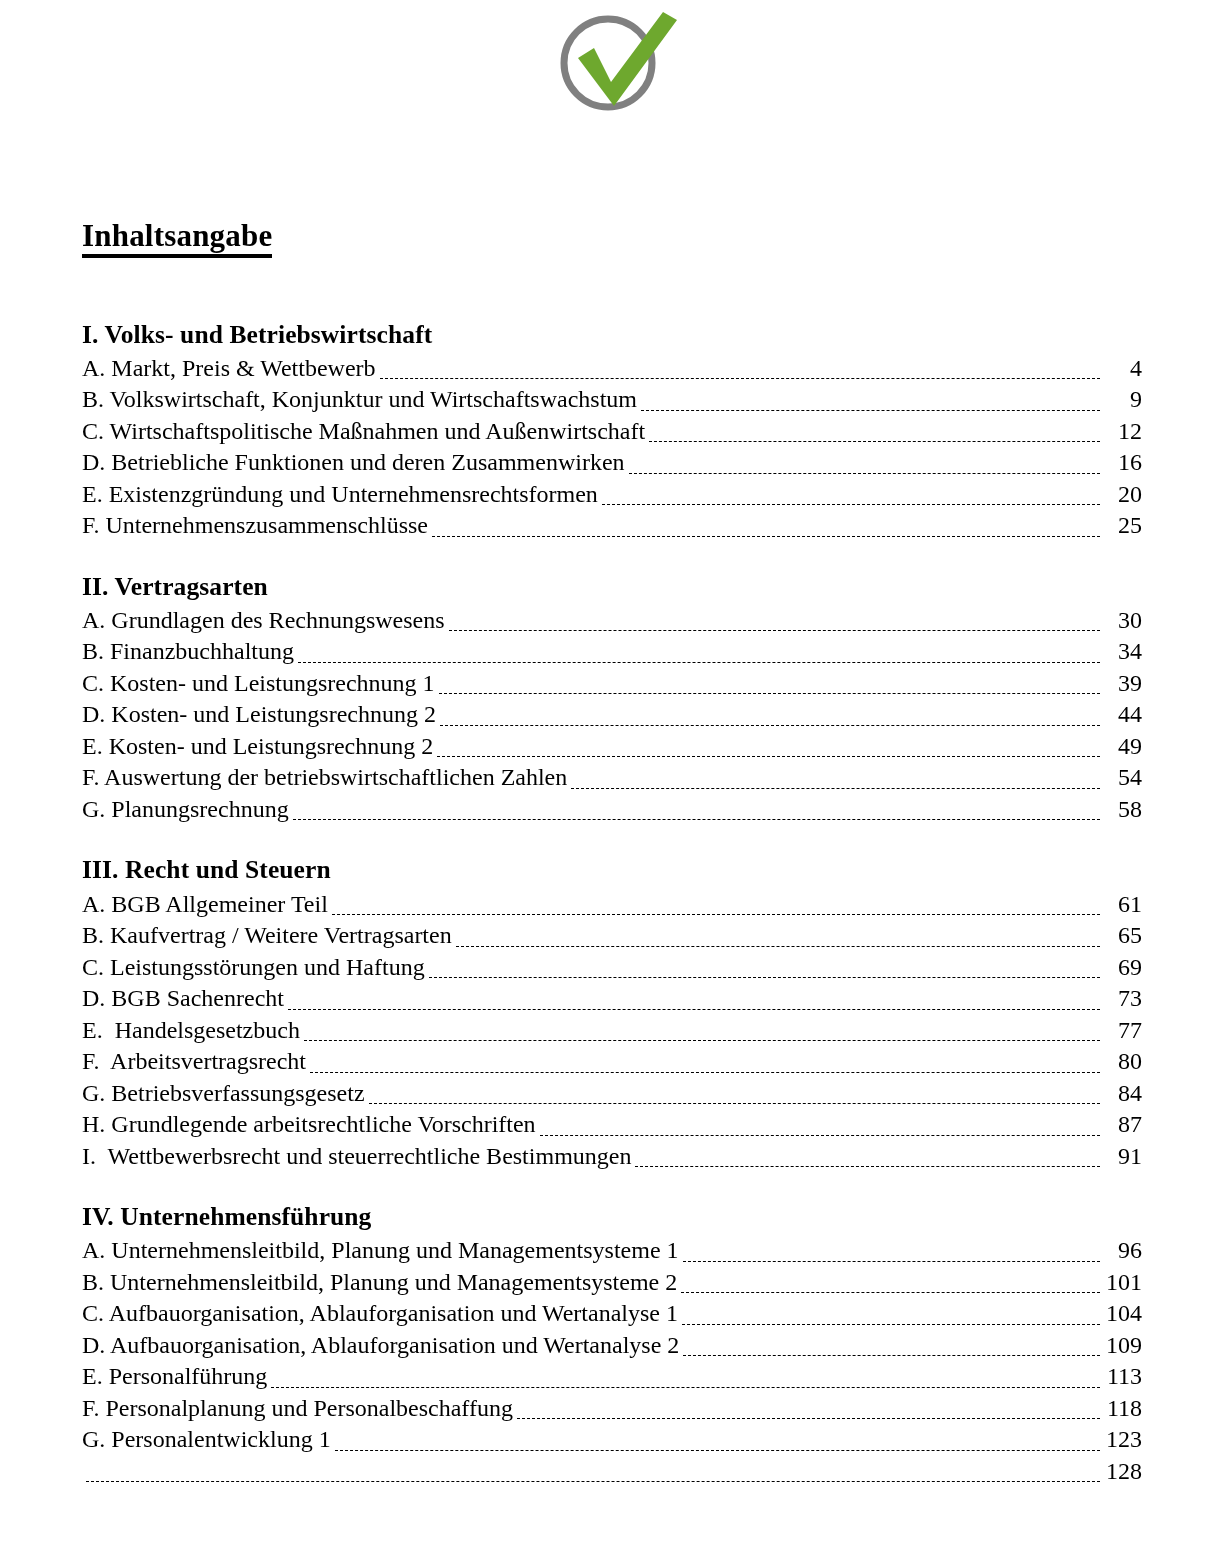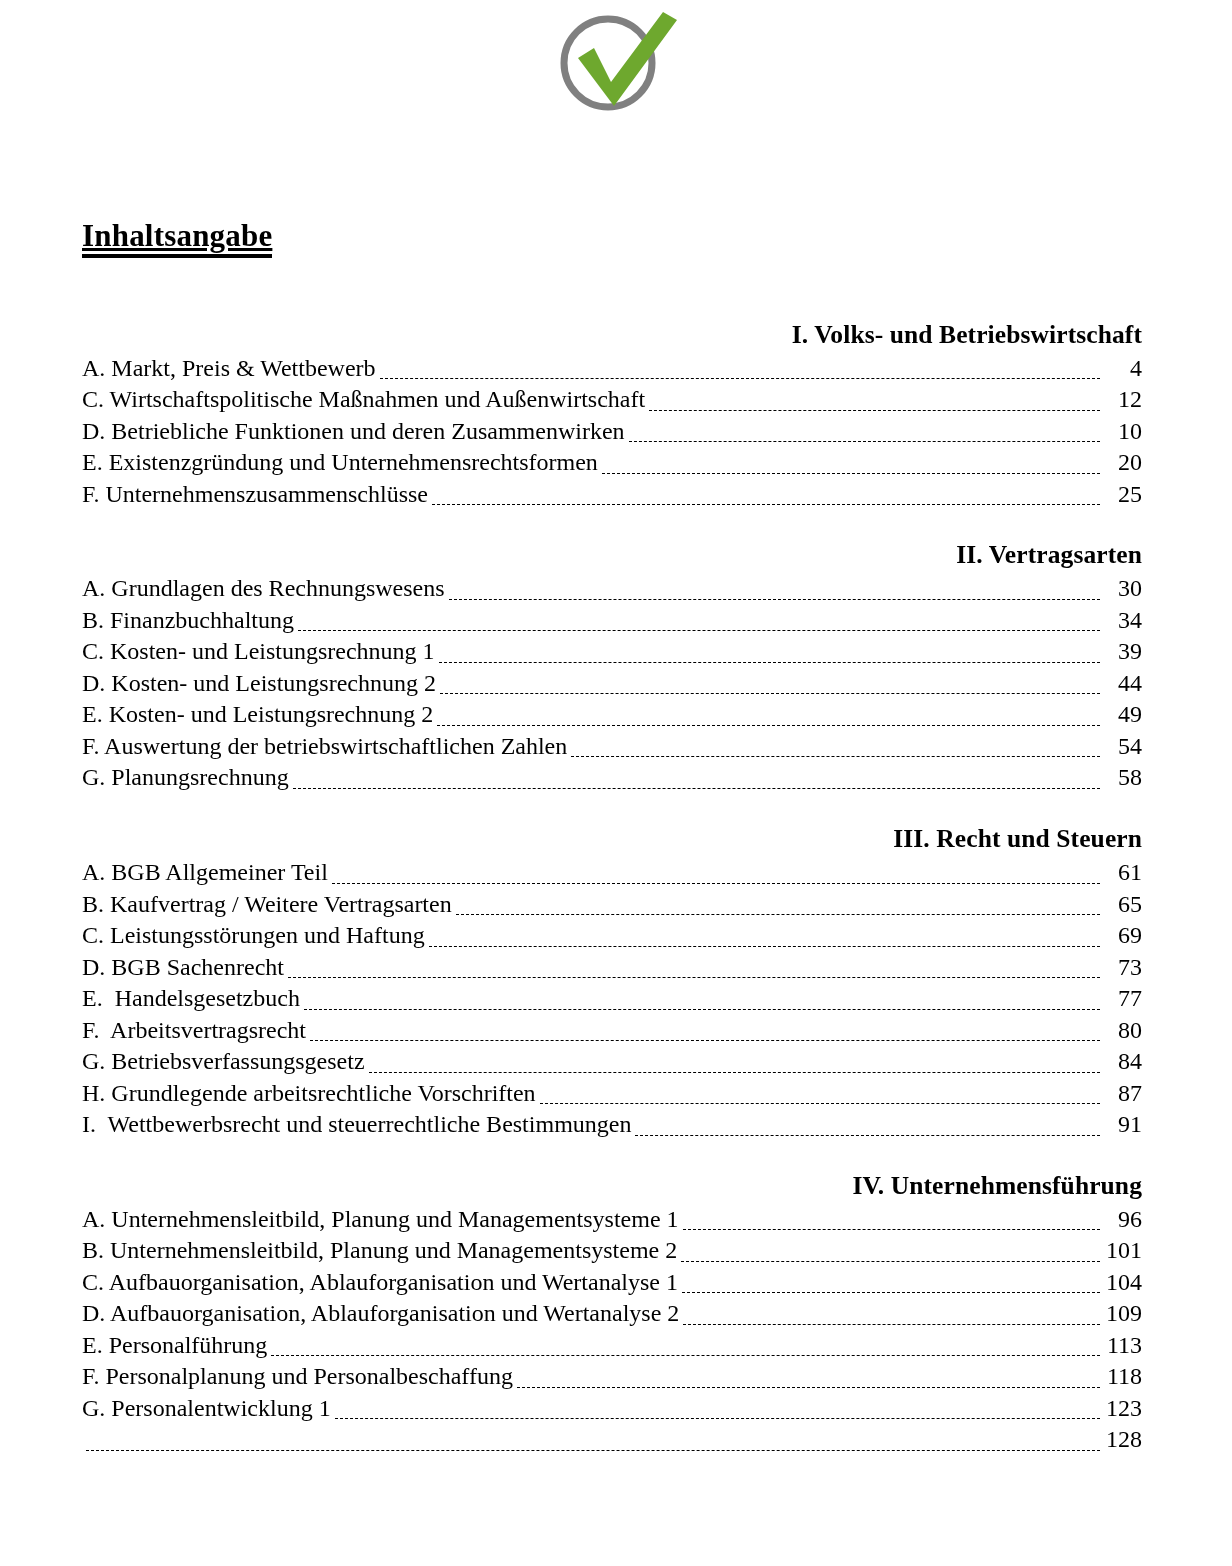--- a/index.html
+++ b/index.html
@@ -44,41 +44,39 @@
 
   .doc-title {
     font-size: 31px;
     font-weight: bold;
     letter-spacing: 0.2px;
     margin: 0;
     padding-top: 88px;
     display: inline-block;
     border-bottom: 4px solid #000;
     line-height: 1.15;
-    text-decoration: underline;
   }
 
   .toc {
     margin-top: 60px;
   }
 
   .section {
     margin-bottom: 28px;
   }
   .section:last-child {
     margin-bottom: 0;
   }
 
   .section-title {
     font-size: 25.5px;
     font-weight: bold;
     line-height: 1.3;
     margin: 0 0 2px 0;
     letter-spacing: 0.1px;
-    text-align: right;
   }
 
   .entry {
     display: flex;
     align-items: center;
     font-size: 24px;
     line-height: 31.5px;
     white-space: nowrap;
   }
   .entry-label {
@@ -120,28 +118,33 @@
   <div class="toc">
 
     <div class="section">
       <div class="section-title">I. Volks- und Betriebswirtschaft</div>
       <div class="entry">
         <span class="entry-label">A. Markt, Preis &amp; Wettbewerb</span>
         <span class="entry-leader"></span>
         <span class="entry-page">4</span>
       </div>
       <div class="entry">
+        <span class="entry-label">B. Volkswirtschaft, Konjunktur und Wirtschaftswachstum</span>
+        <span class="entry-leader"></span>
+        <span class="entry-page">9</span>
+      </div>
+      <div class="entry">
         <span class="entry-label">C. Wirtschaftspolitische Maßnahmen und Außenwirtschaft</span>
         <span class="entry-leader"></span>
         <span class="entry-page">12</span>
       </div>
       <div class="entry">
         <span class="entry-label">D. Betriebliche Funktionen und deren Zusammenwirken</span>
         <span class="entry-leader"></span>
-        <span class="entry-page">10</span>
+        <span class="entry-page">16</span>
       </div>
       <div class="entry">
         <span class="entry-label">E. Existenzgründung und Unternehmensrechtsformen</span>
         <span class="entry-leader"></span>
         <span class="entry-page">20</span>
       </div>
       <div class="entry">
         <span class="entry-label">F. Unternehmenszusammenschlüsse</span>
         <span class="entry-leader"></span>
         <span class="entry-page">25</span>

